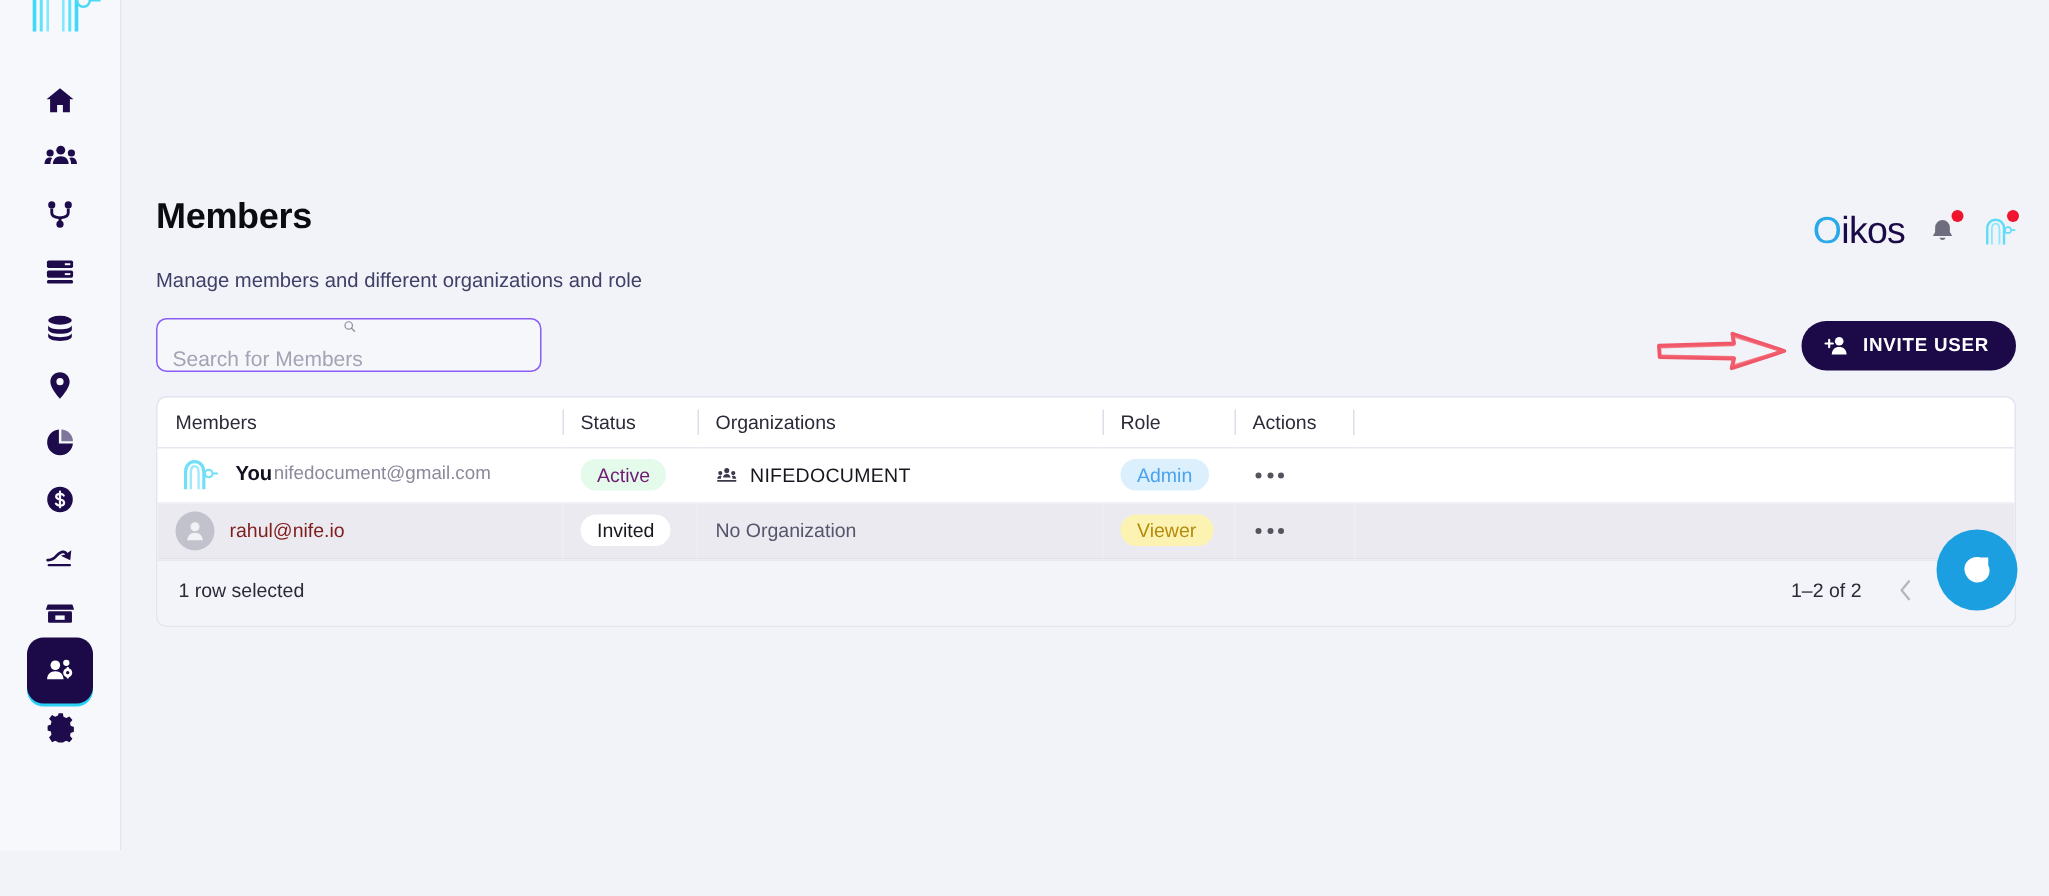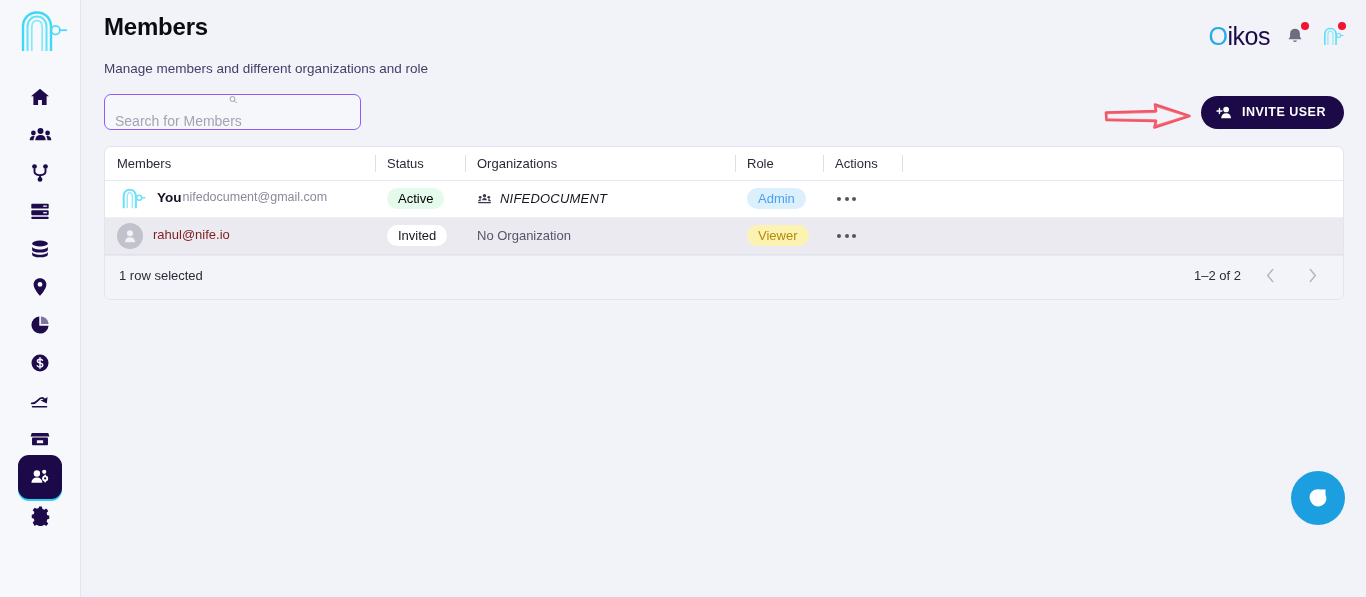--- a/index.html
+++ b/index.html
@@ -2,21 +2,21 @@
 <html><head>
 <meta charset="utf-8">
 <style>
   * { box-sizing: border-box; margin: 0; padding: 0; }
   html, body {
     width: 1366px; height: 597px;
     font-family: "Liberation Sans", sans-serif;
     background: #f2f3f8;
     overflow: hidden;
   }
-  .app { display: flex; width: 1366px; height: 536px; position: relative; }
+  .app { display: flex; width: 1366px; height: 536px; position: relative; align-items: center; }
 
   
   .sidebar {
     width: 81px; height: 597px;
     background: #f7f8fc;
     border-right: 1px solid #e4e6ef;
     display: flex; flex-direction: column; align-items: center;
     flex: 0 0 81px;
   }
   .brand-logo { margin-top: 7px; margin-bottom: 22px; width: 56px; height: 46px; }
@@ -132,27 +132,27 @@
   .avatar-gray { width: 26px; height: 26px; flex:0 0 26px; border-radius: 50%; background: #c2c2cc; display:flex; align-items:center; justify-content:center; }
   .member-text { display: flex; flex-direction: row; gap: 1px; line-height: 1.25; }
   .member-name { font-size: 13.5px; font-weight: bold; color: #111120; }
   .member-email { font-size: 12.5px; color: #8a8a9c; }
   .member-email-only { font-size: 13px; color: #7f1d1d; }
 
   .badge {
     display: inline-block; border-radius: 11px;
     padding: 3px 11px; font-size: 13px; line-height: 15px;
   }
-  .badge-active { background: #e4fbec; color: #000000; }
+  .badge-active { background: #e4fbec; color: #701a75; }
   .badge-invited { background: #ffffff; color: #16161e; }
   .badge-admin { background: #dbeffd; color: #4aa3ef; }
   .badge-viewer { background: #fcf3b3; color: #b58a0c; }
 
   .org-cell { display: flex; align-items: center; gap: 8px; }
-  .org-name { font-size: 13px; color: #16161e; letter-spacing: 0.2px; font-style: italic; }
+  .org-name { font-size: 13px; color: #16161e; letter-spacing: 0.2px; }
   .org-none { font-size: 13px; color: #55556c; }
 
   .dots { display: flex; gap: 3.5px; align-items: center; cursor: pointer; padding: 6px 2px; }
   .dots i { width: 4px; height: 4px; border-radius: 50%; background: #54545f; display:block; }
 
   
   .card-footer {
     height: 44px; background: #f3f4f9;
     border-top: 1px solid #e6e8f0;
     display: flex; align-items: center; justify-content: space-between;

